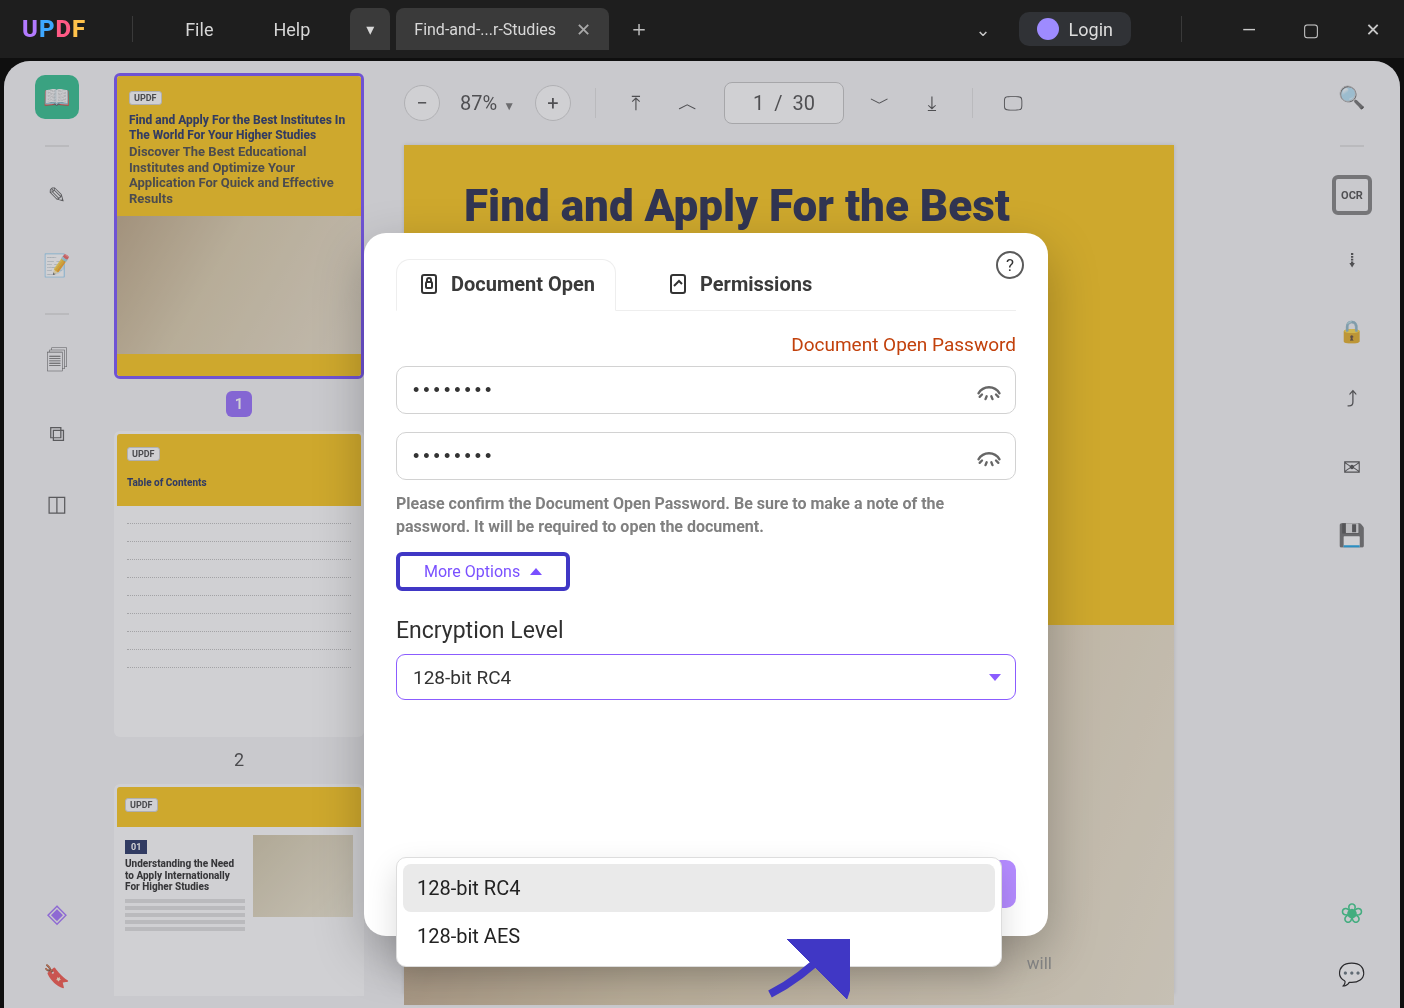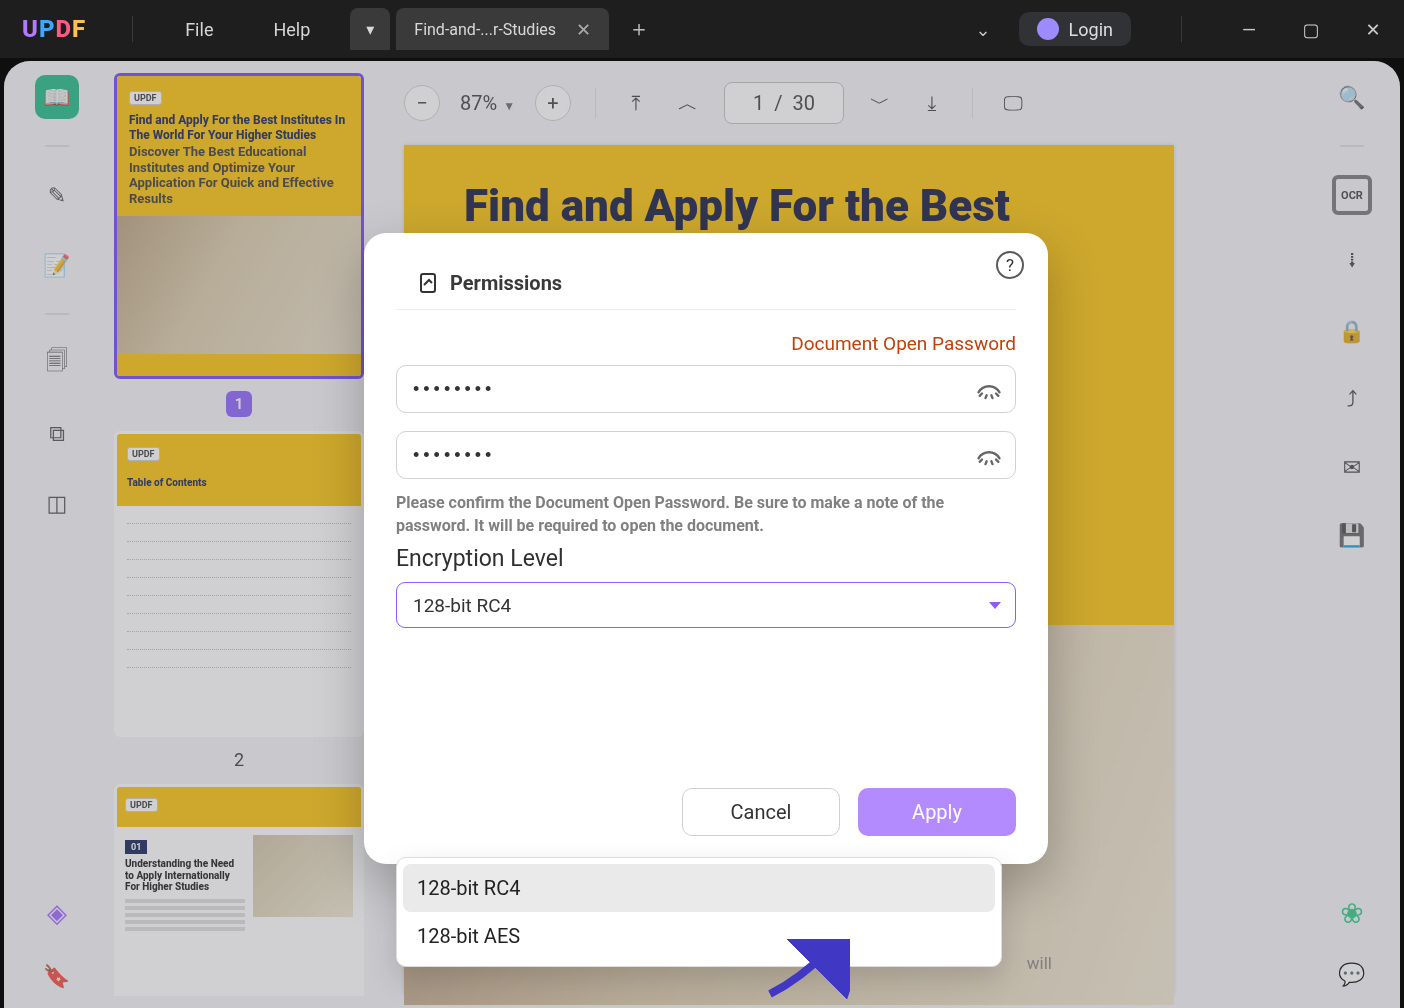--- a/index.html
+++ b/index.html
@@ -261,20 +261,28 @@
       <div class="page-h1">Find and Apply For the Best Institutes In The World For</div>
     </div>
     <div class="page-photo"></div>
   </div>
 
   <div class="dim"></div>
 
   <div class="modal">
     <div class="help">?</div>
     <div class="tabs">
+      <div class="mtab active">
+        <svg viewBox="0 0 24 24">
+            <rect x="5" y="3" width="14" height="18" rx="2" fill="none" stroke="#333" stroke-width="2"></rect>
+            <rect x="9" y="10" width="6" height="6" rx="1" fill="none" stroke="#333" stroke-width="2"></rect>
+            <path d="M10 10v-2a2 2 0 014 0v2" fill="none" stroke="#333" stroke-width="2"></path>
+          </svg>
+        <span>Document Open</span>
+      </div>
       <div class="mtab">
         <svg viewBox="0 0 24 24">
             <rect x="5" y="3" width="14" height="18" rx="2" fill="none" stroke="#333" stroke-width="2"></rect>
             <path d="M8 14l5-5 3 3" fill="none" stroke="#333" stroke-width="2"></path>
           </svg>
         <span>Permissions</span>
       </div>
     </div>
 
     <div class="lbl">Document Open Password</div>
@@ -289,20 +297,24 @@
     <div class="field">
       <input type="password" value="••••••••" style="">
       <span class="eye"><svg viewBox="0 0 24 24">
             <path d="M3 14c4-7 14-7 18 0" fill="none" stroke="#666" stroke-width="2" stroke-linecap="round"></path>
             <path d="M6 15l-2 2M10 16.5l-1 2.5M14 16.5l1 2.5M18 15l2 2" stroke="#666" stroke-width="2" stroke-linecap="round"></path>
           </svg></span>
     </div>
 
     <div class="hint">Please confirm the Document Open Password. Be sure to make a note of the password. It will be required to open the document.</div>
 
+    <div class="more-opt">
+      <span>More Options</span>
+      <span class="more-caret"></span>
+    </div>
 
     <div class="enc-lbl">Encryption Level</div>
     <div class="select">
       <span>128-bit RC4</span>
       <span class="caret"></span>
     </div>
 
     
     <div class="dropdown">
       <div class="dd-item hl">128-bit RC4</div>

